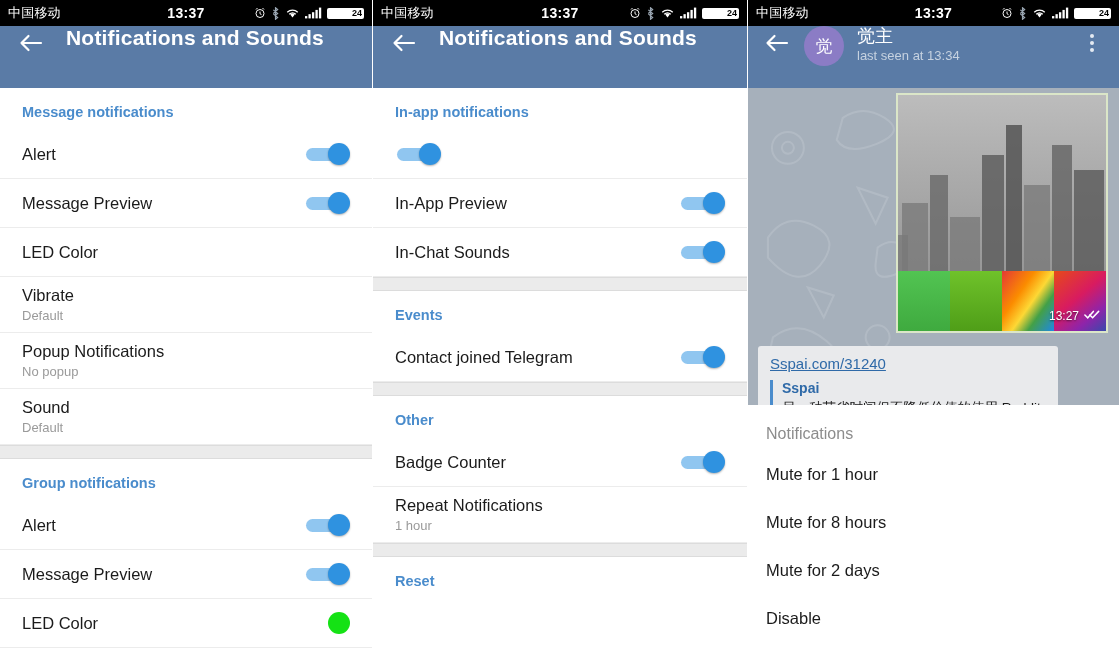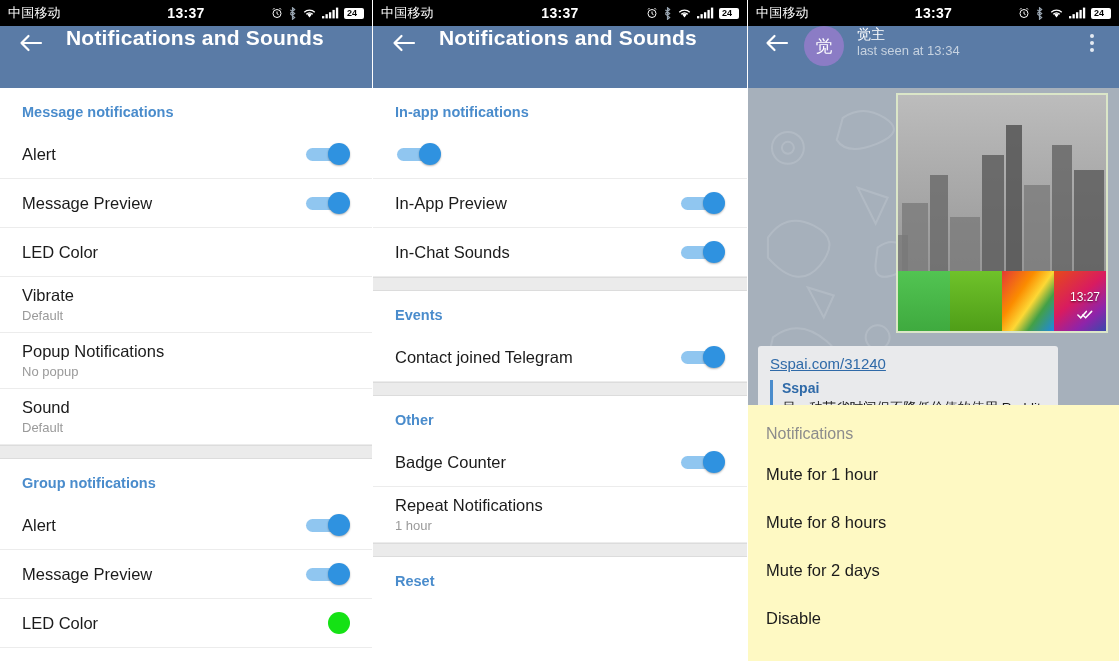--- a/index.html
+++ b/index.html
@@ -45,23 +45,23 @@
   }
   .sb-icons {
     margin-left: auto; display: flex; align-items: center; gap: 5px;
     position: relative; z-index: 2;
   }
   .sb-icons svg { display: block; }
   .sb-batt {
     background: #ffffff; color: #000000;
     font-size: 9px; font-weight: bold;
     border-radius: 2px;
-    padding: 1px 2px 1px 3px;
+    padding: 1px 2px 1px 20px;
     line-height: 9px;
-    min-width: 15px; text-align: left;
+    min-width: 15px; text-align: right;
   }
 
   
   .appbar {
     height: 62px;
     background: #5a7ba6;
     display: flex;
     align-items: flex-start;
     padding: 0 14px;
     box-sizing: border-box;
@@ -83,21 +83,21 @@
   .avatar {
     width: 40px; height: 40px; border-radius: 50%;
     background: #8b7cc5;
     color: #ffffff;
     display: flex; align-items: center; justify-content: center;
     font-size: 17px;
     margin-left: 10px;
     flex: 0 0 auto;
   }
   .chat-titles { margin-left: 13px; line-height: 1.15; }
-  .chat-name { color: #ffffff; font-size: 14px; }
+  .chat-name { color: #ffffff; font-size: 18px; }
   .chat-sub { color: #c6d2e0; font-size: 13px; margin-top: 2px; }
   .kebab {
     margin-left: auto; width: 30px; height: 34px;
     display: flex; flex-direction: column; align-items: center;
     justify-content: center; gap: 3px; cursor: pointer;
   }
   .kebab i { width: 4px; height: 4px; border-radius: 50%; background: #e4eaf2; display:block; }
 
   
   .list { background: #ffffff; }
@@ -171,42 +171,41 @@
   .photo-strip { position: absolute; left:0; right:0; bottom:0; height: 60px; display: flex; }
   .strip-a { flex:1; background: linear-gradient(180deg,#52c452,#3faa3f); }
   .strip-b { flex:1; background: linear-gradient(180deg,#6fc22a,#4f9e18); }
   .strip-c { flex:1; background: linear-gradient(125deg,#e53935,#fb8c00 35%,#fdd835 55%,#43a047 72%,#1e88e5 100%); }
   .strip-d { flex:1; background: linear-gradient(140deg,#e64a19,#d81b60 45%,#8e24aa 75%,#3949ab 100%); }
   .photo-meta {
     position: absolute; right: 6px; bottom: 8px;
     display: flex; align-items: center; gap: 5px;
     color: #ffffff; font-size: 12px;
     text-shadow: 0 1px 2px rgba(0,0,0,.6);
-    flex-direction: column;
   }
   .link-card {
     position: absolute;
     left: 10px; top: 258px;
     width: 300px;
     background: #e9eaec;
     border-radius: 3px;
     padding: 9px 12px 12px 12px;
     box-sizing: border-box;
   }
   .link-url { color: #2f6aa8; font-size: 15px; text-decoration: underline; }
   .link-inner { margin-top: 8px; padding-left: 9px; border-left: 3px solid #4a8ccc; }
   .link-site { color: #2f6aa8; font-size: 14px; font-weight: bold; }
   .link-desc { color: #1b1b1b; font-size: 13.5px; margin-top: 3px; line-height: 1.35; }
 
   
   .sheet {
     position: absolute;
     left: 0; right: 0; bottom: 0;
     height: 256px;
-    background: #fef9c3;
+    background: #ffffff;
     z-index: 5;
   }
   .sheet-title {
     font-size: 16px; color: #8c8c8c;
     padding: 20px 18px 0 18px;
   }
   .sheet-item {
     font-size: 16.5px; color: #1b1b1b;
     padding: 14px 18px 0 18px;
     line-height: 34px;

